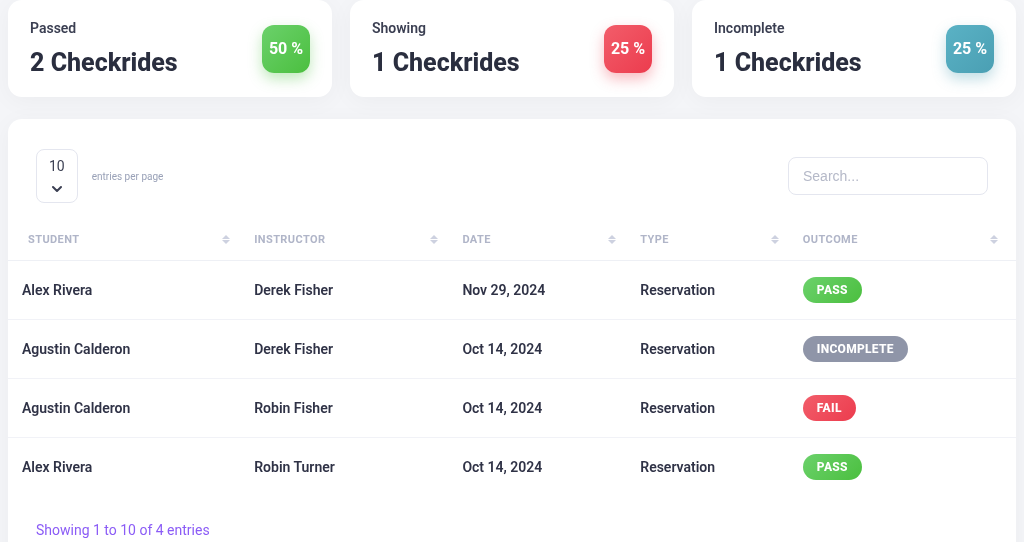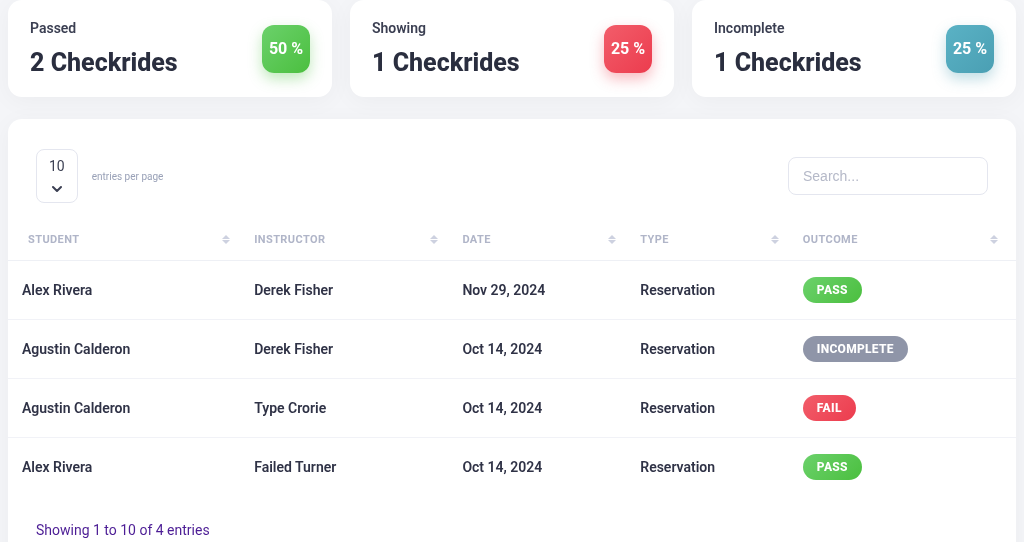--- a/index.html
+++ b/index.html
@@ -156,21 +156,21 @@
     padding: 6px 14px;
     text-transform: uppercase;
   }
   .pill-pass { background: linear-gradient(135deg, #6bd16b, #4bbf3f); }
   .pill-fail { background: linear-gradient(135deg, #f25d6a, #ec3c4e); }
   .pill-incomplete { background: #8f95a8; }
 
   .footer-line {
     padding: 26px 28px 0 28px;
     font-size: 14px;
-    color: #4c1d95;
+    color: #8b5cf6;
   }
 </style>
 </head>
 <body>
 
 <div class="stats-row">
 
 <div class="stat-card">
       <div class="stat-text">
         <div class="stat-label">Passed</div>
@@ -270,28 +270,28 @@
         </tr>
         <tr>
           <td>Agustin Calderon</td>
           <td>Derek Fisher</td>
           <td>Oct 14, 2024</td>
           <td>Reservation</td>
           <td><span class="pill pill-incomplete">Incomplete</span></td>
         </tr>
         <tr>
           <td>Agustin Calderon</td>
-          <td>Type Crorie</td>
+          <td>Robin Fisher</td>
           <td>Oct 14, 2024</td>
           <td>Reservation</td>
           <td><span class="pill pill-fail">Fail</span></td>
         </tr>
         <tr>
           <td>Alex Rivera</td>
-          <td>Failed Turner</td>
+          <td>Robin Turner</td>
           <td>Oct 14, 2024</td>
           <td>Reservation</td>
           <td><span class="pill pill-pass">Pass</span></td>
         </tr>
       </tbody>
   </table>
 
   <div class="footer-line">Showing 1 to 10 of 4 entries</div>
 </div>
 

